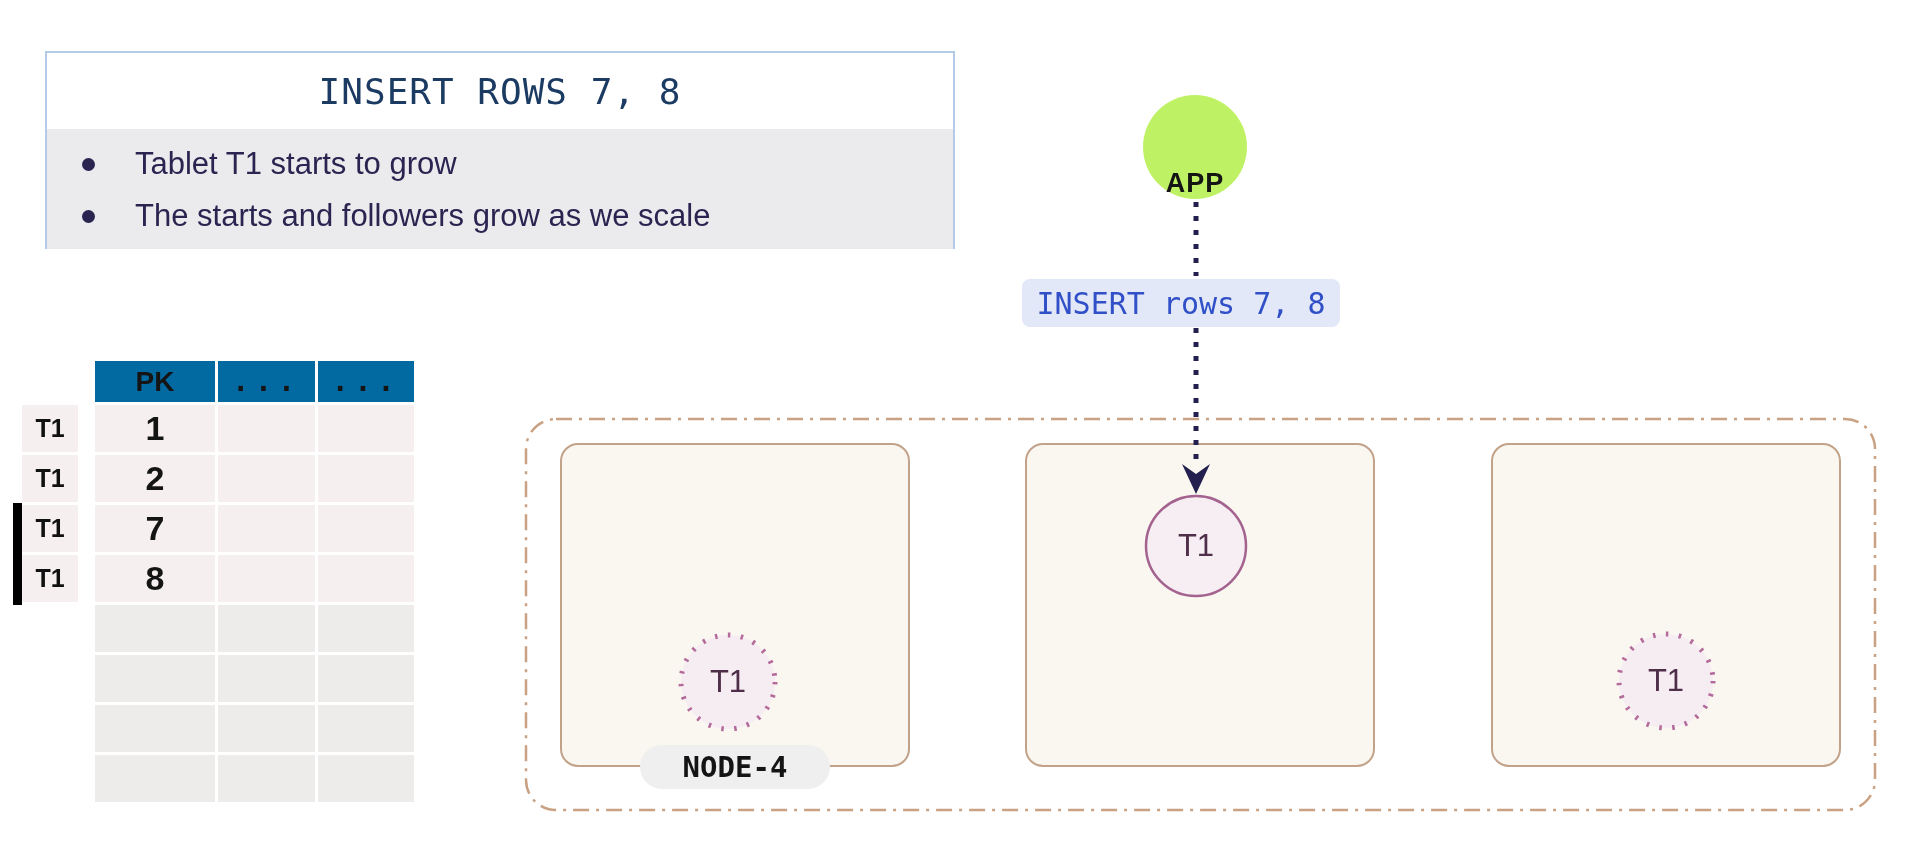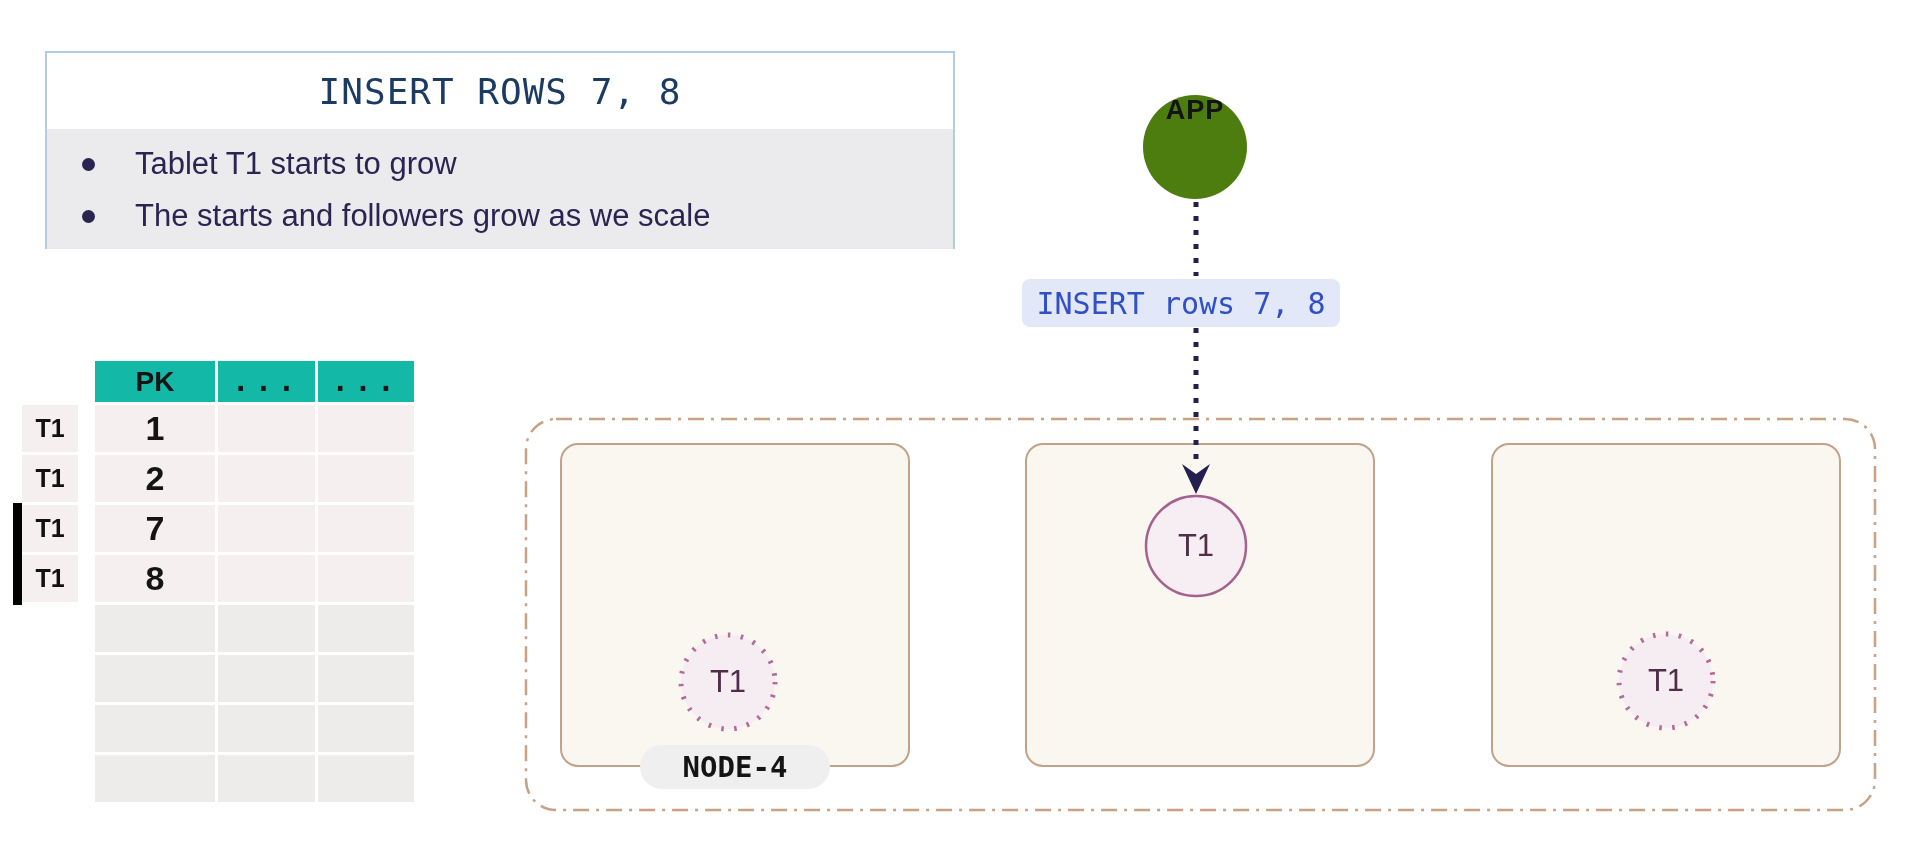--- a/index.html
+++ b/index.html
@@ -20,31 +20,31 @@
   
   .row-labels{position:absolute;left:22px;top:405px;width:56px;}
   .tablet-tag{position:relative;height:47px;margin-bottom:3px;background:#f6eff0;
               display:flex;align-items:center;justify-content:center;
               font-size:25px;font-weight:700;color:#111111;}
   .new-marker{position:absolute;left:-9px;top:-2px;bottom:-3px;width:9px;background:#000000;}
 
   .pk-table{position:absolute;left:95px;top:361px;display:grid;
             grid-template-columns:120px 97px 96px;
             grid-template-rows:41px repeat(8,47px);gap:3px;}
-  .th{background:#14b8a6;display:flex;align-items:center;justify-content:center;
+  .th{background:#0369a1;display:flex;align-items:center;justify-content:center;
       font-size:28px;font-weight:700;color:#141414;}
   .th.dots{letter-spacing:6px;font-family:"DejaVu Sans Mono",monospace;}
   .td{display:flex;align-items:center;justify-content:center;
       font-size:34px;font-weight:700;color:#141414;}
   .td.pink{background:#f6eff0;}
   .td.gray{background:#edeceb;}
 
   
   .app-circle{position:absolute;left:1143px;top:95px;width:104px;height:104px;border-radius:50%;
-              background:#4d7c0f;display:flex;align-items:flex-start;justify-content:center;
+              background:#bef264;display:flex;align-items:flex-end;justify-content:center;
               font-size:27px;font-weight:700;color:#141414;letter-spacing:1px;}
   .query-label{position:absolute;left:1022px;top:279px;width:318px;height:48px;border-radius:8px;
                background:#e2e8f7;display:flex;align-items:center;justify-content:center;
                font-family:"DejaVu Sans Mono",monospace;font-size:30px;color:#3150c8;}
 
   
   .node-box{position:absolute;top:443px;width:350px;height:324px;box-sizing:border-box;
             background:#faf6f0;border:2px solid #c2a38a;border-radius:18px;}
   .node-1{left:560px;} .node-2{left:1025px;} .node-3{left:1491px;}
   .node-pill{position:absolute;top:745px;width:190px;height:44px;border-radius:22px;

